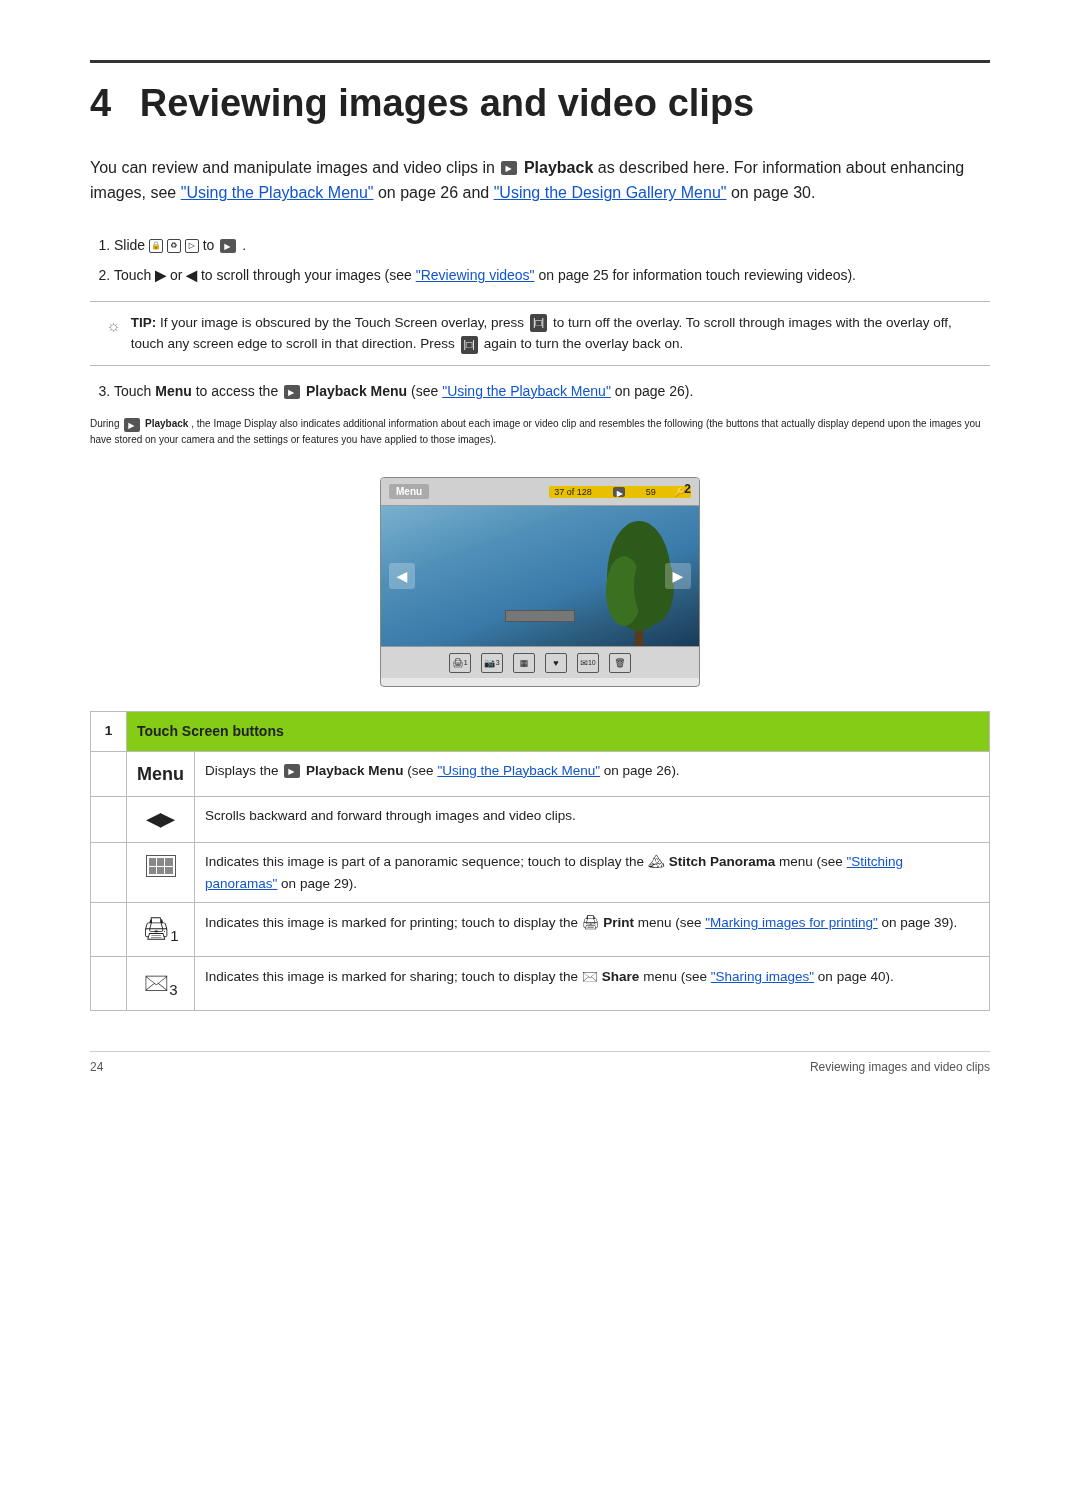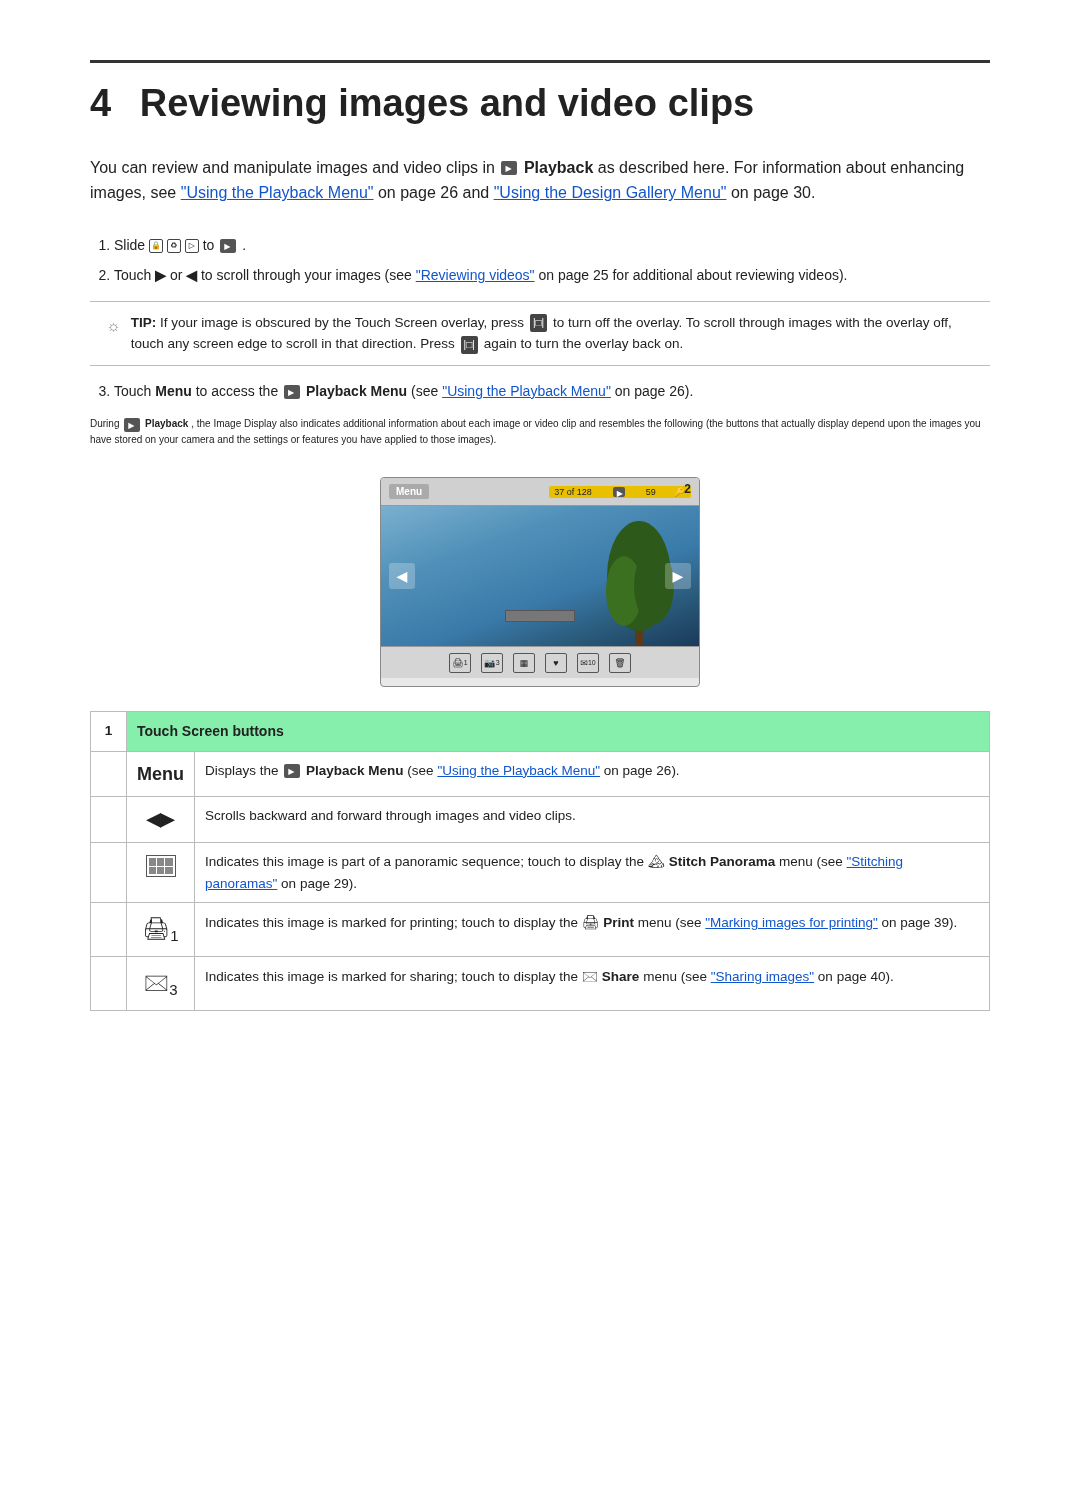--- a/index.html
+++ b/index.html
@@ -187,21 +187,21 @@
       margin-top: 10px;
       font-size: 13.5px;
     }
     .table-section td {
       padding: 8px 10px;
       border: 1px solid #bbb;
       vertical-align: top;
       line-height: 1.6;
     }
     .table-section .row-header {
-      background: #86efac;
+      background: #84cc16;
       font-weight: bold;
       font-size: 14px;
     }
     .table-section .num-col {
       width: 36px;
       text-align: center;
       font-weight: bold;
       vertical-align: top;
       border: 1px solid #bbb;
     }
@@ -282,21 +282,21 @@
       <span>.</span>
     </li>
     <li>
       <span>Touch</span>
       <strong>▶</strong>
       <span>or</span>
       <strong>◀</strong>
       <span>to scroll through your images (see</span>
       <a href="#">"Reviewing videos"</a>
       <span>on page 25</span>
-      <span>for additional about reviewing videos).</span>
+      <span>for information touch reviewing videos).</span>
     </li>
   </ol>
 
   <div class="tip-box">
     <span class="tip-icon">☼</span>
     <div class="tip-content">
       <strong>TIP:</strong>
       <span>If your image is obscured by the Touch Screen overlay, press</span>
       <span class="inline-icon">|□|</span>
       <span>to turn off the overlay. To scroll through images with the overlay off, touch any screen edge to scroll in that direction. Press</span>
@@ -464,14 +464,18 @@
         <span style="font-size:14px;">🖂</span>
         <strong> Share</strong>
         <span> menu (see </span>
         <a href="#">"Sharing images"</a>
         <span> on page 40).</span>
       </td>
     </tr>
   </tbody>
     </table>
 
+  <div class="footer-bar">
+    <span>24</span>
+    <span>Reviewing images and video clips</span>
+  </div>
 
 </div>
 
 </body></html>

